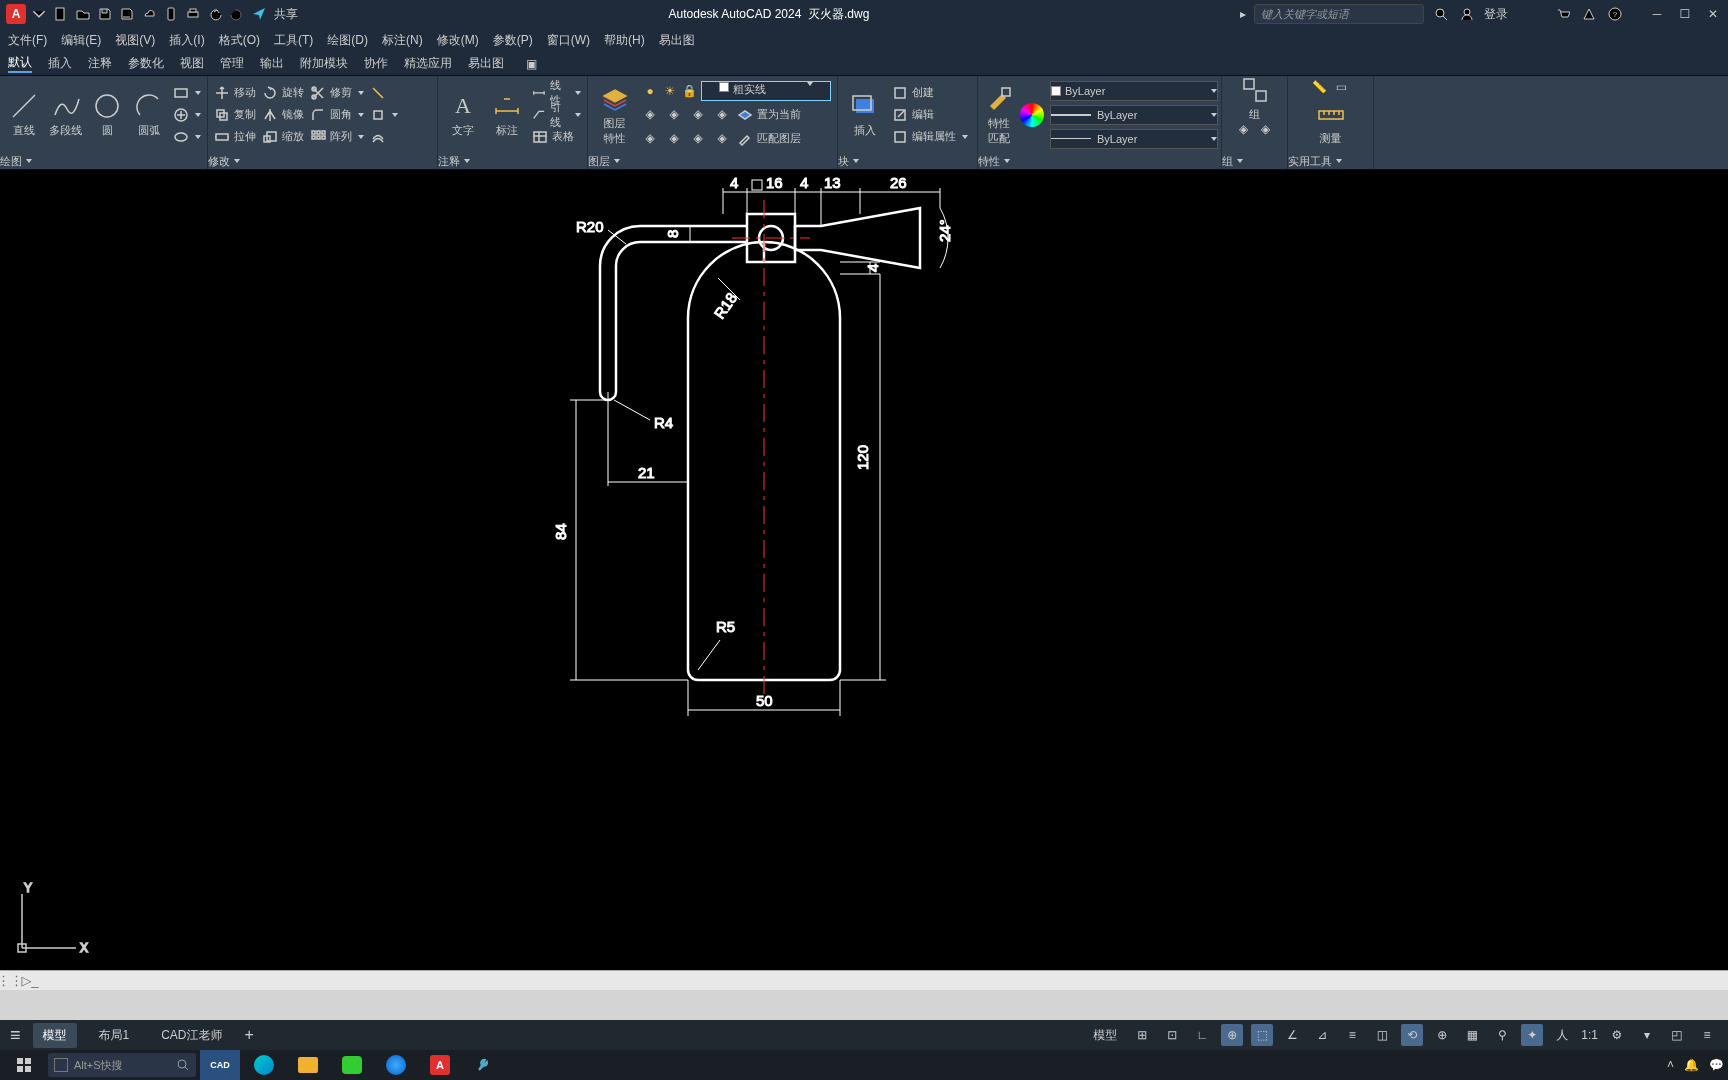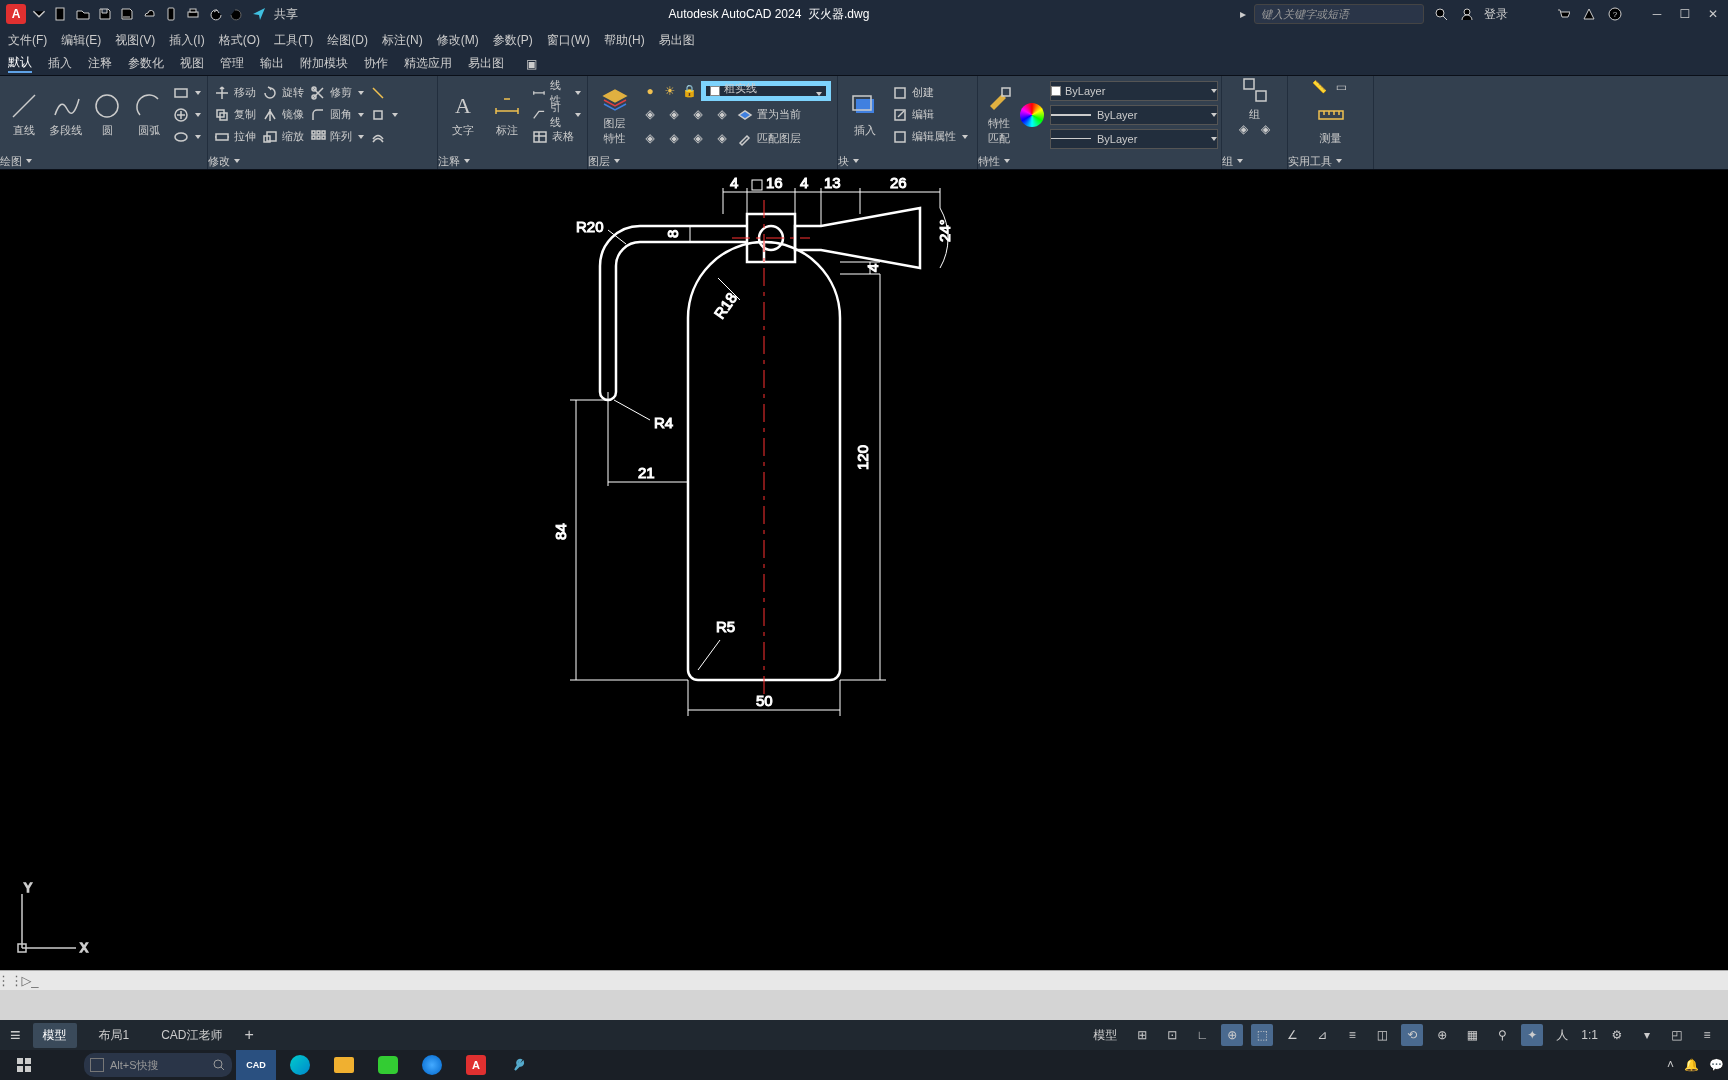--- a/index.html
+++ b/index.html
@@ -28,21 +28,21 @@
 .ribbon { height:94px; background:#33404f; display:flex; border-bottom:1px solid #0a0f18; }
 .panel { border-right:1px solid #222e3d; display:flex; flex-direction:column; }
 .panel-body { flex:1; display:flex; align-items:center; padding:2px 6px; gap:6px; }
 .panel-title { height:16px; text-align:center; font-size:11px; color:#ccc; display:flex; align-items:center; justify-content:flex-start; gap:2px; }
 .big-btn { display:flex; flex-direction:column; align-items:center; justify-content:center; gap:2px; width:42px; height:60px; cursor:pointer; }
 .big-btn .ic { width:30px; height:30px; display:flex; align-items:center; justify-content:center; }
 .big-btn span { font-size:11px; color:#ccc; }
 .row3 { display:flex; flex-direction:column; gap:2px; }
 .row3 .sm { display:flex; align-items:center; gap:4px; height:20px; cursor:pointer; font-size:11px; color:#ccc; }
 .row3 .sm .ic { width:16px; height:16px; display:flex; align-items:center; justify-content:center; }
-.layer-combo { background:#222e3d; border:5px solid #7dd3fc; height:20px; width:130px; display:flex; align-items:flex-end; padding:0 4px; font-size:11px; color:#ccc; }
+.layer-combo { background:#222e3d; border:1px solid #7dd3fc; height:20px; width:130px; display:flex; align-items:flex-start; padding:0 17px; font-size:11px; color:#ccc; }
 .prop-combo { background:#222e3d; border:1px solid #555; height:20px; width:168px; display:flex; align-items:center; justify-content:center; font-size:11px; color:#ccc; }
 .swatch { width:10px; height:10px; border:1px solid #888; background:#fff; margin-right:4px; }
 .ic svg { stroke:#ccc; fill:none; stroke-width:1.5; }
 .yellow svg { stroke:#f0c050; }
 .cyan { color:#5fd0e6; }
 .triangle-down { width:0; height:0; border-left:3px solid transparent; border-right:3px solid transparent; border-top:4px solid #ccc; display:inline-block; margin-left:2px; }
 
 
 .canvas-wrap { position:relative; height:calc(1080px - 28px - 24px - 24px - 94px - 50px - 30px - 30px); background:#000; }
 .canvas-wrap svg.drawing { position:absolute; top:0; left:0; }
@@ -59,21 +59,21 @@
 .layouttabs { height:30px; background:#202830; display:flex; align-items:center; padding:0 10px; gap:12px; font-size:12px; }
 .layouttabs .tab { color:#ccc; cursor:pointer; padding:4px 10px; }
 .layouttabs .tab.active { background:#3a4a5a; color:#fff; border-radius:2px; }
 .status-right { margin-left:auto; display:flex; align-items:center; gap:8px; }
 .status-right .sbtn { width:22px; height:22px; display:flex; align-items:center; justify-content:center; cursor:pointer; }
 .sbtn.active { background:#4a6a8f; border-radius:2px; }
 
 
 .taskbar { height:30px; background:#1a1f26; display:flex; align-items:center; padding:0 4px; gap:4px; }
 .taskbar .tbtn { width:40px; height:30px; display:flex; align-items:center; justify-content:center; cursor:pointer; }
-.taskbar .search { background:#2a3548; height:24px; width:148px; border-radius:10px; display:flex; align-items:center; padding:0 6px; color:#999; font-size:11px;margin-left:36px; }
+.taskbar .search { background:#2a3548; height:24px; width:148px; border-radius:2px; display:flex; align-items:center; padding:0 6px; color:#999; font-size:11px; }
 </style>
 </head>
 <body>
 
 <div class="titlebar">
   <div class="app-icon">A</div>
   <span class="qat-btn">
       <svg viewBox="0 0 10 10">
         <path d="M1 3 L5 7 L9 3" stroke="#ccc"></path>
       </svg>

